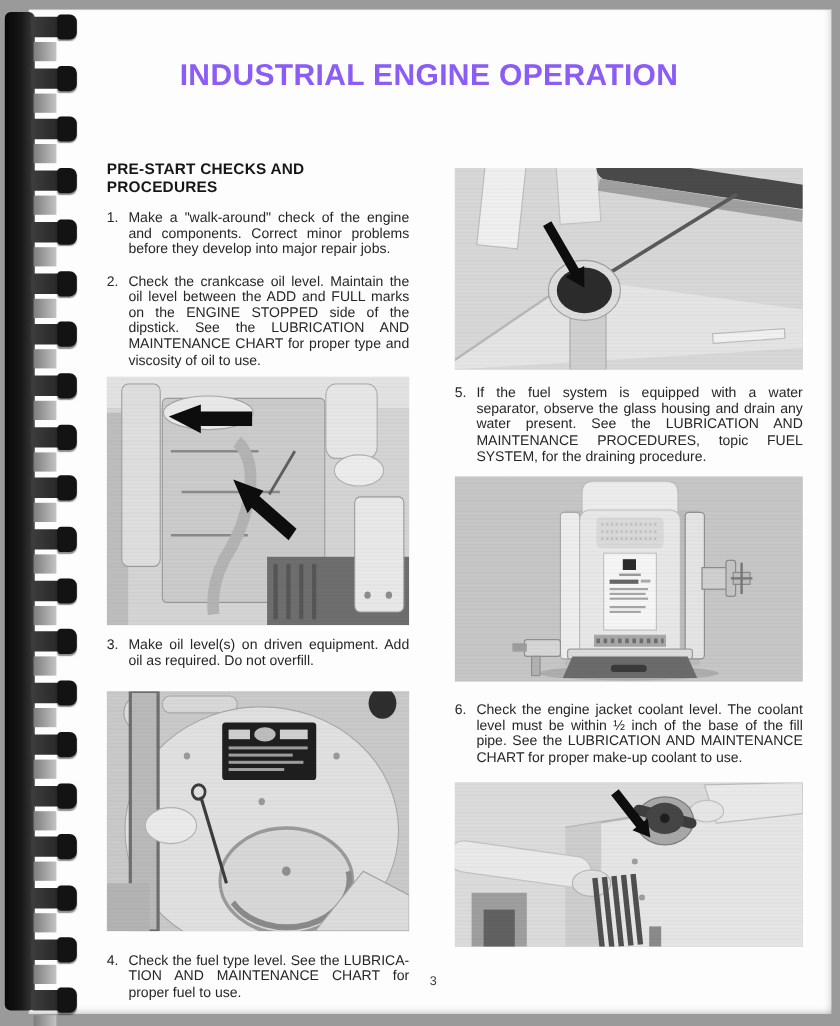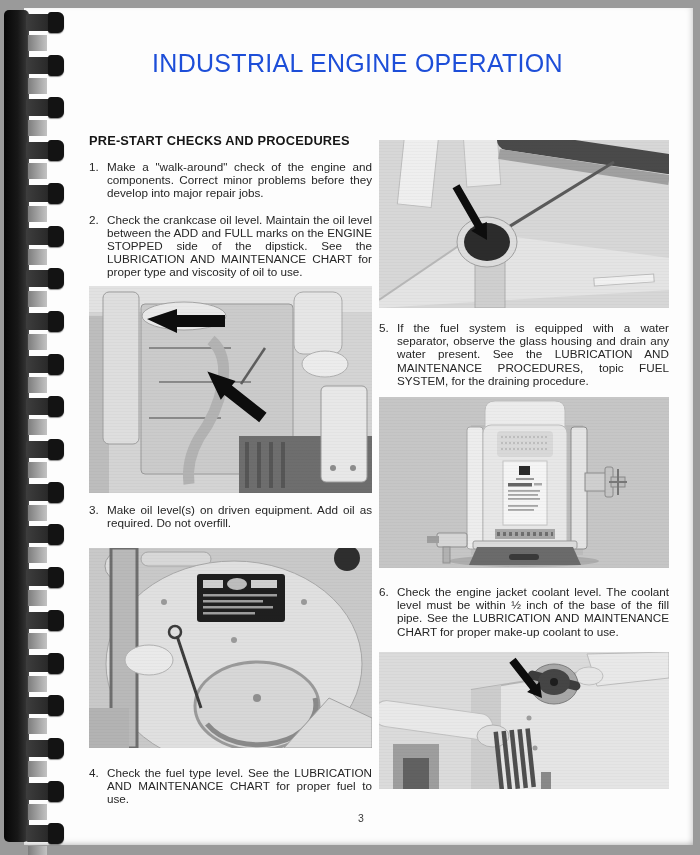--- a/index.html
+++ b/index.html
@@ -21,24 +21,24 @@
   }
   .bind-hole{position:absolute;left:28px;width:19px;height:16px;
     background:linear-gradient(90deg,#7d7d7d,#c3c3c3);}
   .bind-arm{position:absolute;left:26px;width:28px;height:17px;border-radius:2px;
     background:linear-gradient(90deg,#3d3d3d,#242424);}
   .bind-cap{position:absolute;left:48px;width:16px;height:21px;border-radius:3px 6px 6px 3px;
     background:#131313;box-shadow:0 1px 1px rgba(0,0,0,.45);}
   
   .title-block{
     position:absolute;left:96px;top:44px;width:475px;text-align:center;
-    font-size:25px;line-height:23px;font-weight:normal;letter-spacing:.3px;color:#1d4ed8;
+    font-size:25px;line-height:23px;font-weight:bold;letter-spacing:.3px;color:#8b5cf6;
   }
   .col{position:absolute;}
-  .col-left{left:65px;top:125px;width:283px;}
+  .col-left{left:65px;top:125px;width:252px;}
   .col-right{left:355px;top:132px;width:290px;}
   .section-heading{font-size:12.8px;font-weight:bold;letter-spacing:.2px;color:#161616;}
   .item{display:flex;font-size:11.7px;line-height:13.2px;color:#262626;}
   .item .num{flex:none;width:18px;}
   .item .txt{flex:1;text-align:justify;}.mt7{margin-top:7px}.mt10{margin-top:10px}.mt12{margin-top:12px}
   .mt13{margin-top:13px}.mt14{margin-top:14px}.mt17{margin-top:17px}.mt18{margin-top:18px}
   .mt19{margin-top:19px}
   .photo{position:relative;width:100%;overflow:hidden;background:#d2d2d2;}
   .photo svg{display:block;width:100%;height:100%;}
   .photo::after{content:"";position:absolute;inset:0;pointer-events:none;

